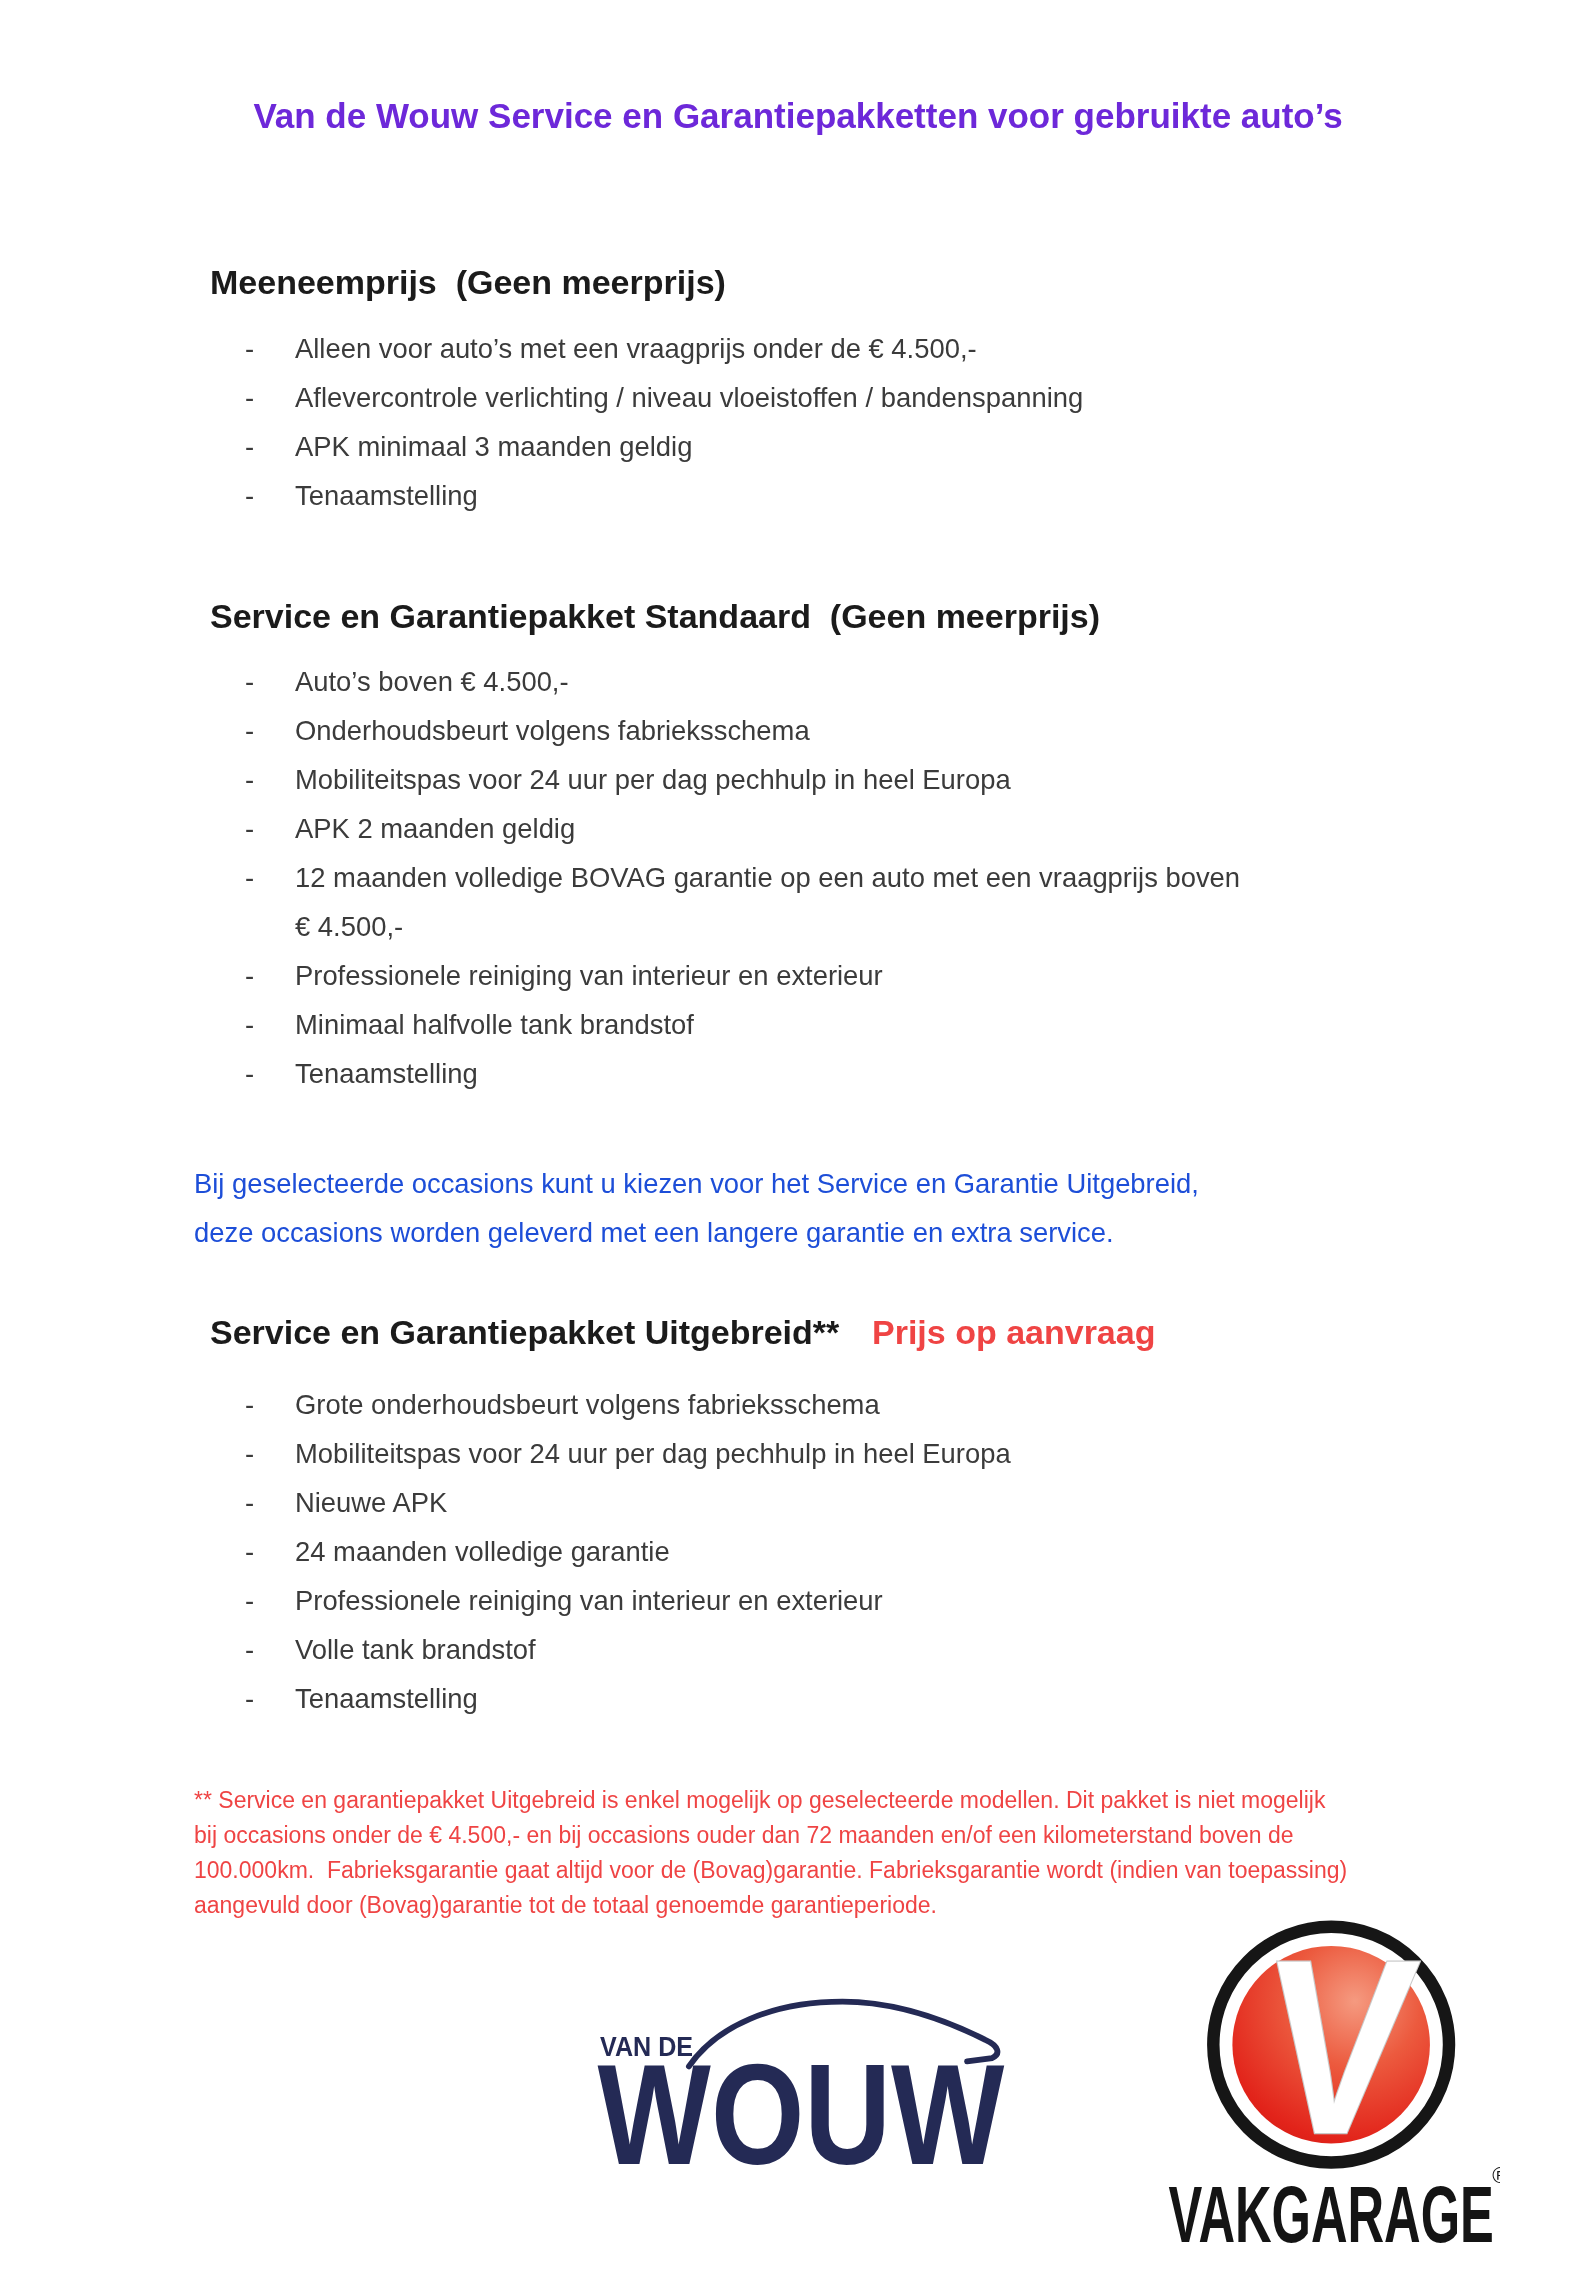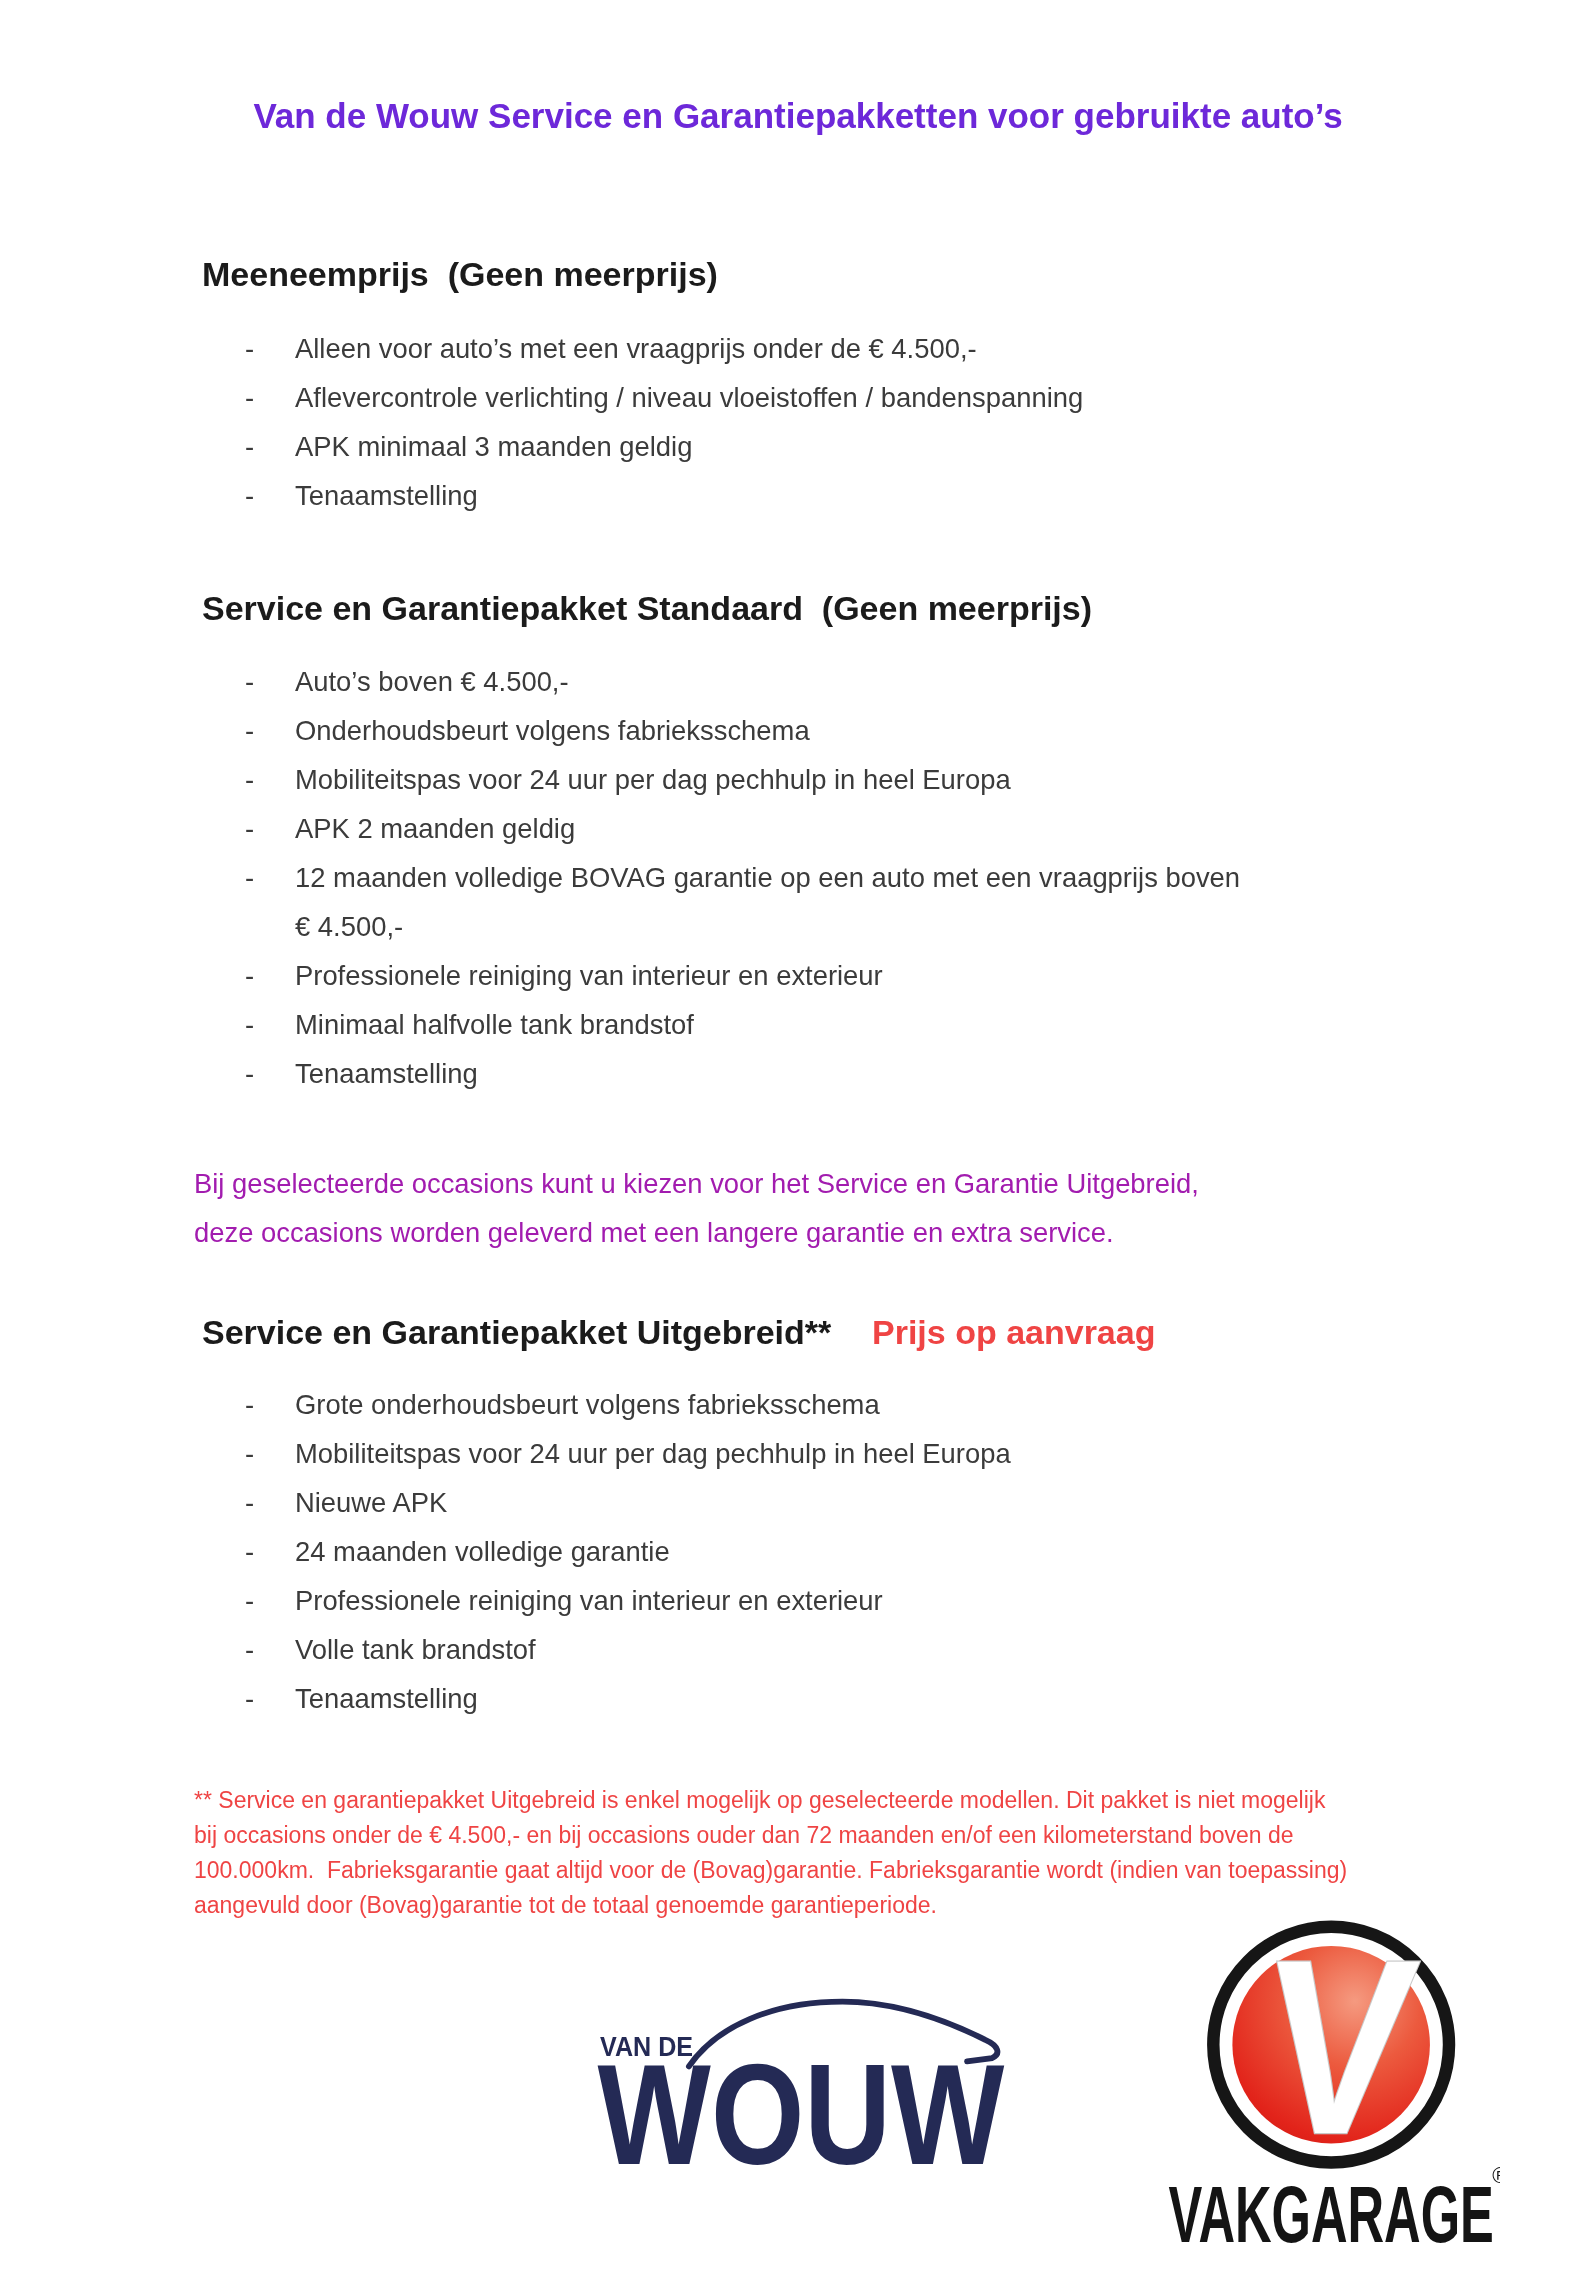--- a/index.html
+++ b/index.html
@@ -1,32 +1,32 @@
 <!DOCTYPE html>
 <html style="font-size:13.3px"><head>
 <meta charset="utf-8">
 <style>
   html,body{margin:0;padding:0;background:#ffffff;}
   .page{position:relative;width:1596px;height:2295px;background:#ffffff;overflow:hidden;
         font-family:"Liberation Sans",sans-serif;color:#3b3b3b;}
   .block{position:absolute;}
   .title{left:0;right:0;top:96px;text-align:center;font-size:35px;font-weight:bold;color:#6d28d9;}
-  .heading{font-size:34px;font-weight:bold;color:#1b1b1b;margin:8px;}
+  .heading{font-size:34px;font-weight:bold;color:#1b1b1b;margin:16px;}
   .h1{left:194px;top:247px;}
   .h2{left:194px;top:581px;}
   .h3{left:194px;right:100px;top:1313px;}
   .price-note{position:absolute;left:678px;top:0;font-size:34px;font-weight:bold;color:#ef4444;}
   ul.bullets{list-style:none;margin:0;padding:0;}
   ul.bullets li{position:relative;padding-left:50px;font-size:27.4px;line-height:49px;color:#3b3b3b;}
   ul.bullets .dash{position:absolute;left:0;top:0;}
   ul.bullets .li-text{white-space:pre-line;}
   .ul1{left:245px;right:150px;top:324px;}
   .ul2{left:245px;right:150px;top:657px;}
   .ul3{left:245px;right:150px;top:1380px;}
-  .para{left:194px;right:167px;top:1159px;font-size:27.4px;line-height:49px;white-space:pre-line;color:#a21caf;}
+  .para{left:194px;right:167px;top:1159px;font-size:27.4px;line-height:49px;white-space:pre-line;color:#1d4ed8;}
   .footnote{left:194px;right:116px;top:1783px;font-size:23px;line-height:35px;white-space:pre-line;color:#ef4444;}
   .logo{position:absolute;}
   .logo-hyundai{left:116px;top:1936px;width:316px;height:301px;}
   .logo-wouw{left:593px;top:1990px;width:416px;height:181px;}
   .logo-vakgarage{left:1159px;top:1916px;width:341px;height:332px;}
   svg{display:block;}
 </style>
 </head>
 <body>
 

